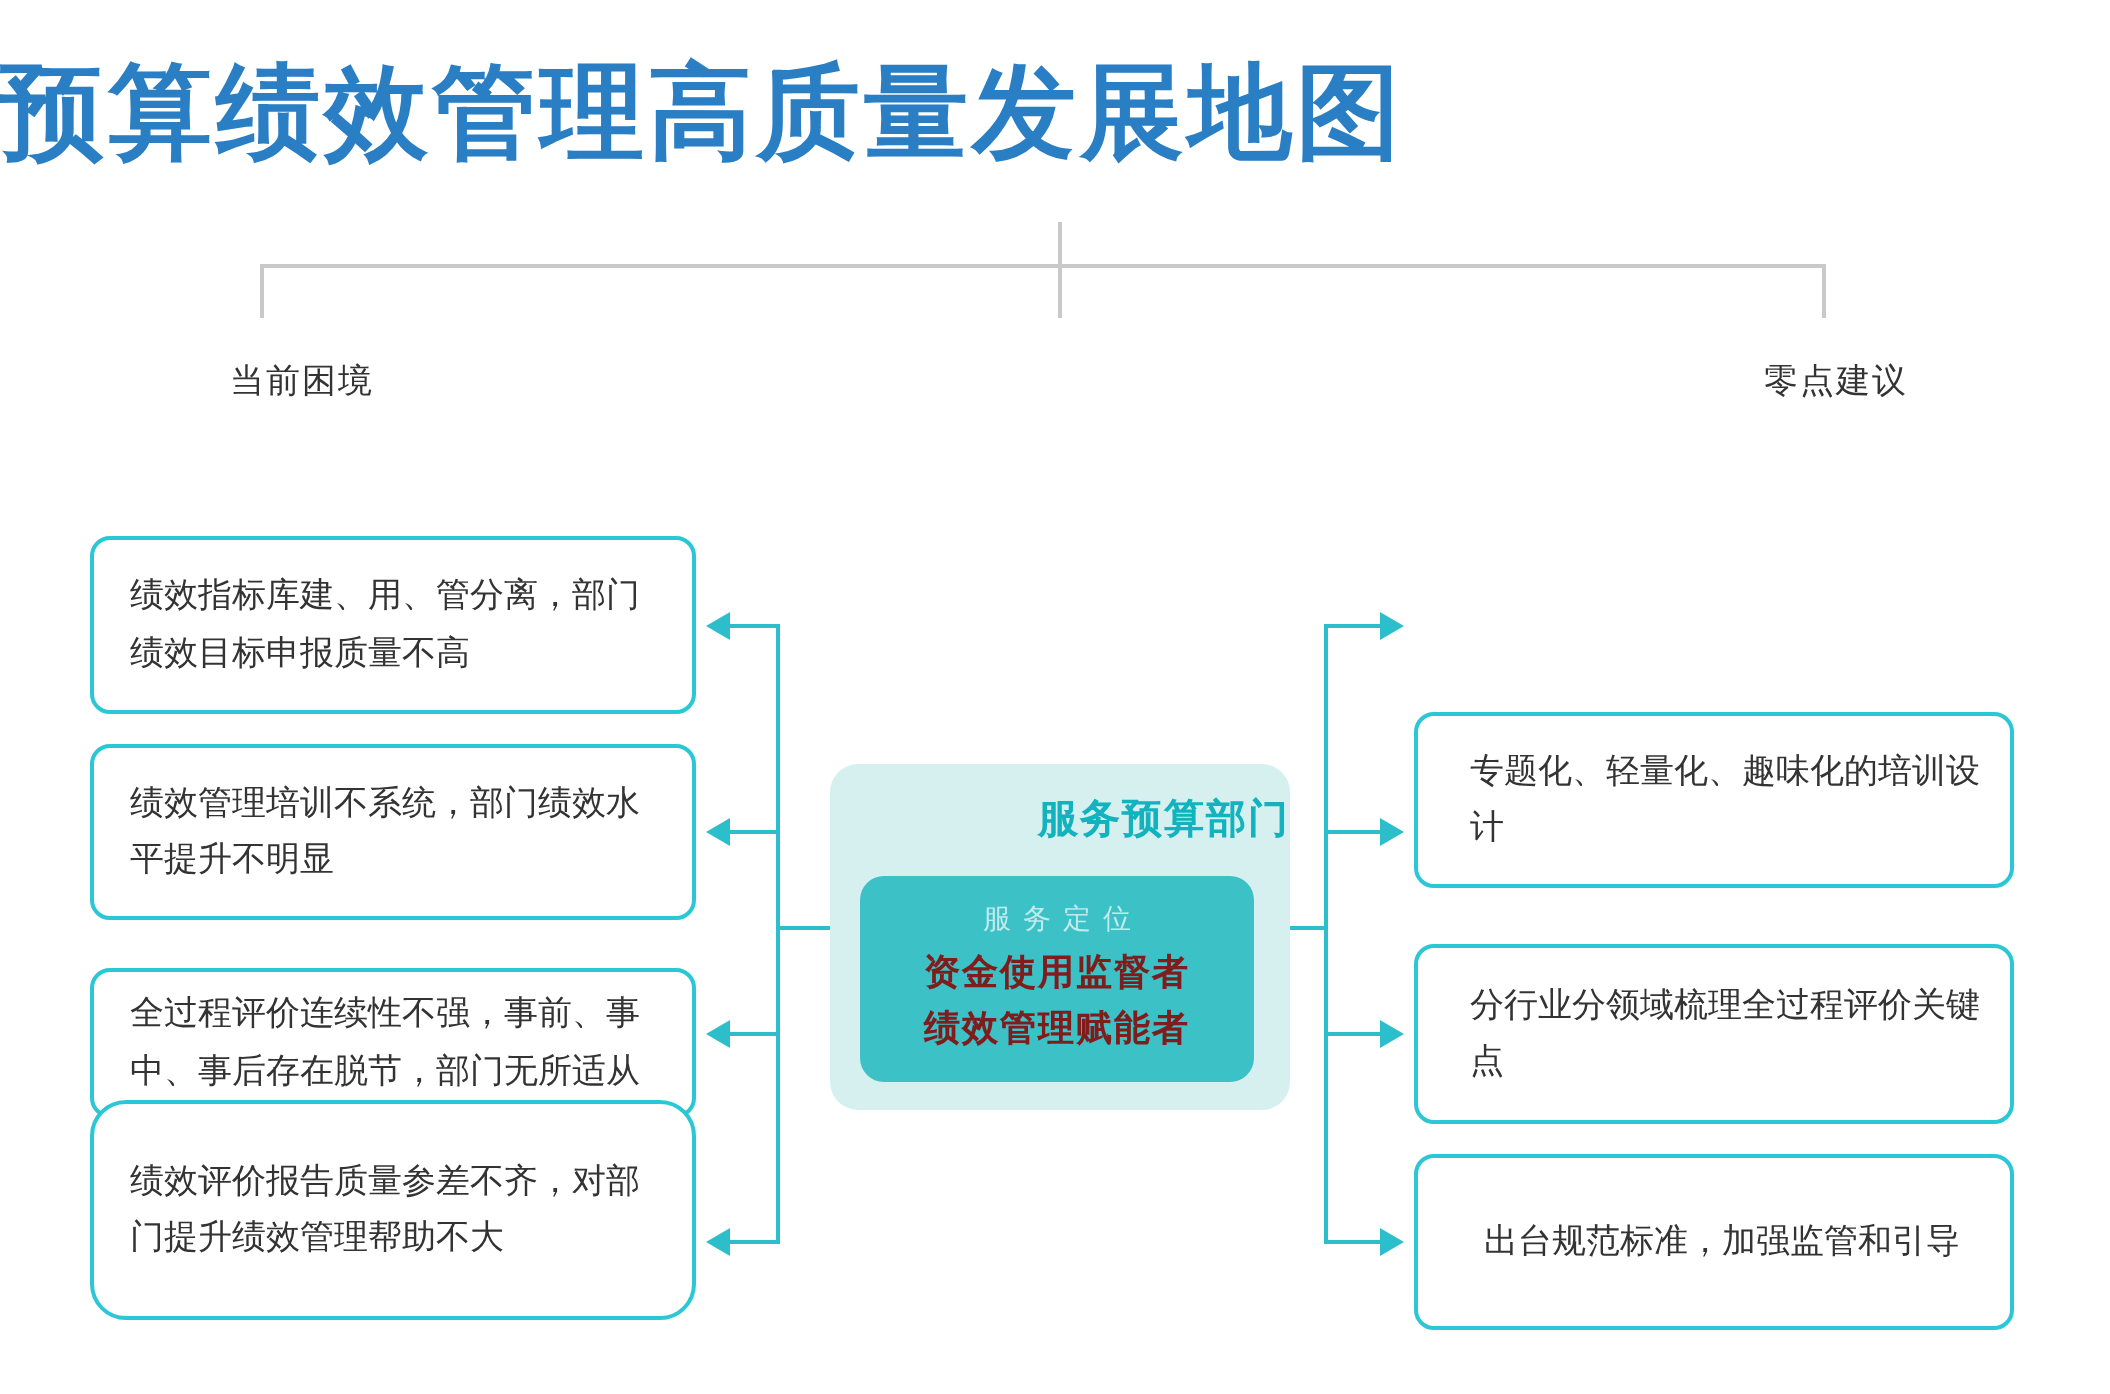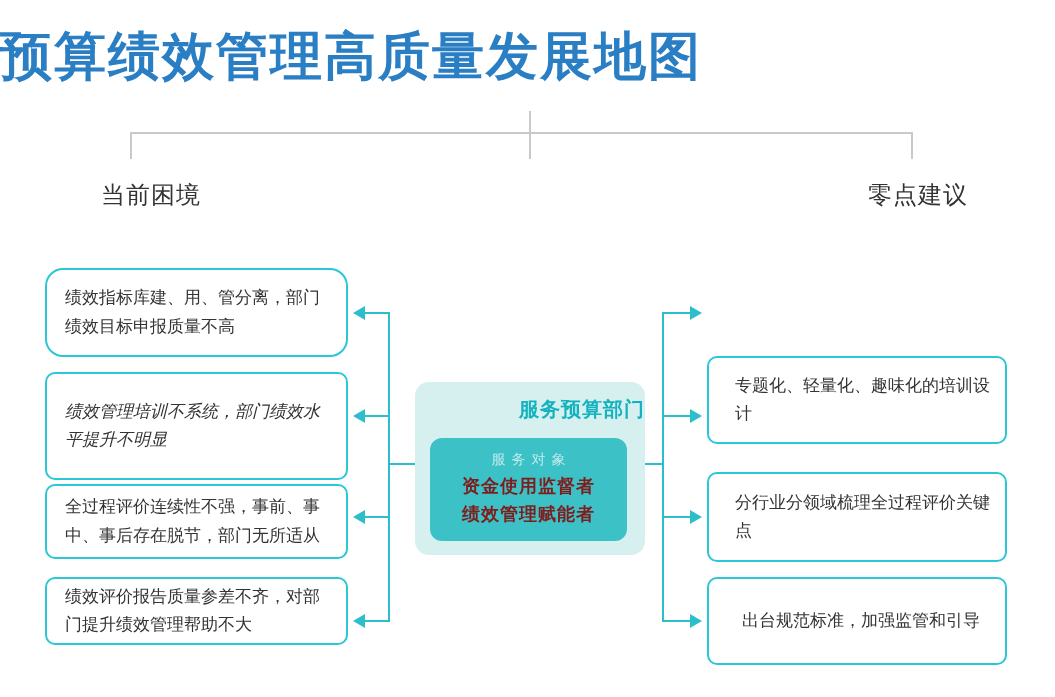--- a/index.html
+++ b/index.html
@@ -20,34 +20,34 @@
     position:absolute;left:0;top:22px;width:100%;
     text-align:left;font-size:52px;font-weight:900;color:var(--blue);
     letter-spacing:2px;
   }
 
   .gline{position:absolute;background:var(--gray-line);}
   .tline{position:absolute;background:var(--teal);}
 
   .col-label{
     position:absolute;top:179px;width:160px;text-align:center;
-    font-size:24px;color:var(--ink);font-weight:400;letter-spacing:1px;
+    font-size:17px;color:var(--ink);font-weight:400;letter-spacing:1px;
   }
 
   .box{
     position:absolute;border:2px solid var(--border-teal);border-radius:10px;
     background:#ffffff;display:flex;align-items:center;
     color:var(--ink);font-size:17px;line-height:1.65;
   }
   .left-box{left:45px;width:303px;padding:10px 18px;}
   .right-box{left:707px;width:300px;padding:10px 10px 10px 26px;}
-  .lb1{top:268px;height:89px;border-radius:18px;}
-  .lb2{top:372px;height:108px;font-style:italic;}
+  .lb1{top:268px;height:89px;}
+  .lb2{top:372px;height:88px;}
   .lb3{top:484px;height:75px;}
-  .lb4{top:577px;height:68px;}
+  .lb4{top:550px;height:110px;border-radius:18px;}
   .rb1{top:270px;height:88px;}
   .rb2{top:356px;height:88px;}
   .rb3{top:472px;height:90px;}
   .rb4{top:577px;height:88px;padding-left:33px;}
 
   .center-panel{
     position:absolute;left:415px;top:382px;width:230px;height:173px;
     background:var(--panel-bg);border-radius:14px;
   }
   .center-header{
@@ -113,21 +113,21 @@
   <div class="box right-box rb3">
     <span>分行业分领域梳理全过程评价关键点</span>
   </div>
   <div class="box right-box rb4">
     <span>出台规范标准，加强监管和引导</span>
   </div>
 
   <div class="center-panel">
     <div class="center-header">服务预算部门</div>
     <div class="position-card">
-      <div class="card-subtitle">服务对象</div>
+      <div class="card-subtitle">服务定位</div>
       <div class="card-line">资金使用监督者</div>
       <div class="card-line">绩效管理赋能者</div>
     </div>
   </div>
 
   <div class="tline" style="left:388px;top:463px;width:27px;height:2px;"></div>
   <div class="tline" style="left:388px;top:312px;width:2px;height:310px;"></div>
   <div class="tline" style="left:363px;top:312px;width:27px;height:2px;"></div>
   <div class="tline" style="left:363px;top:415px;width:27px;height:2px;"></div>
   <div class="tline" style="left:363px;top:516px;width:27px;height:2px;"></div>

